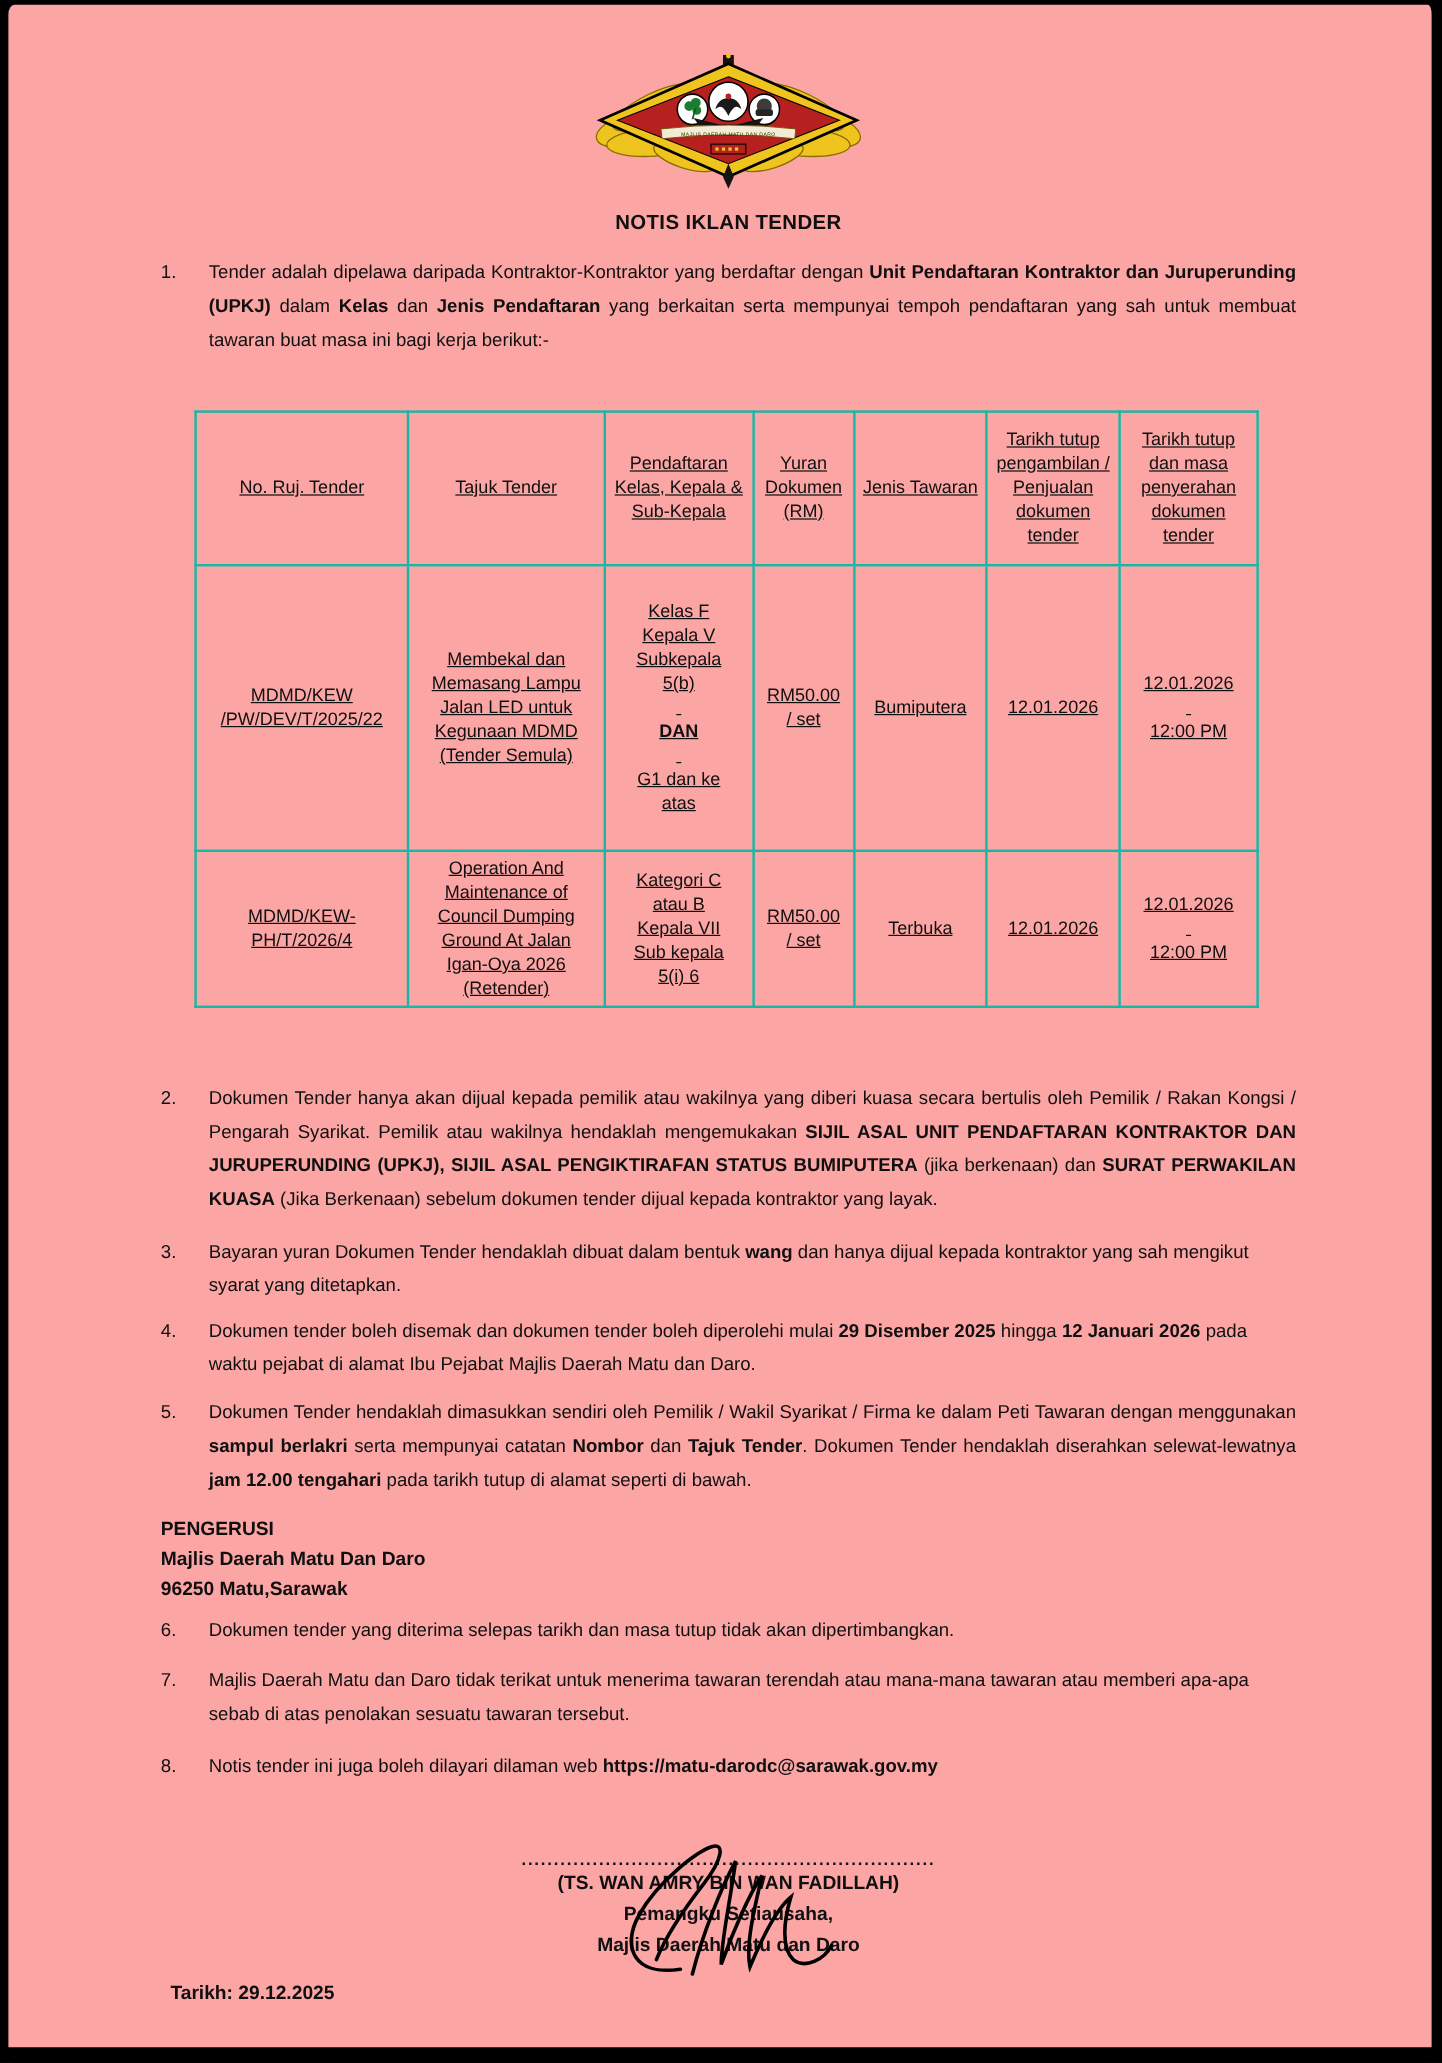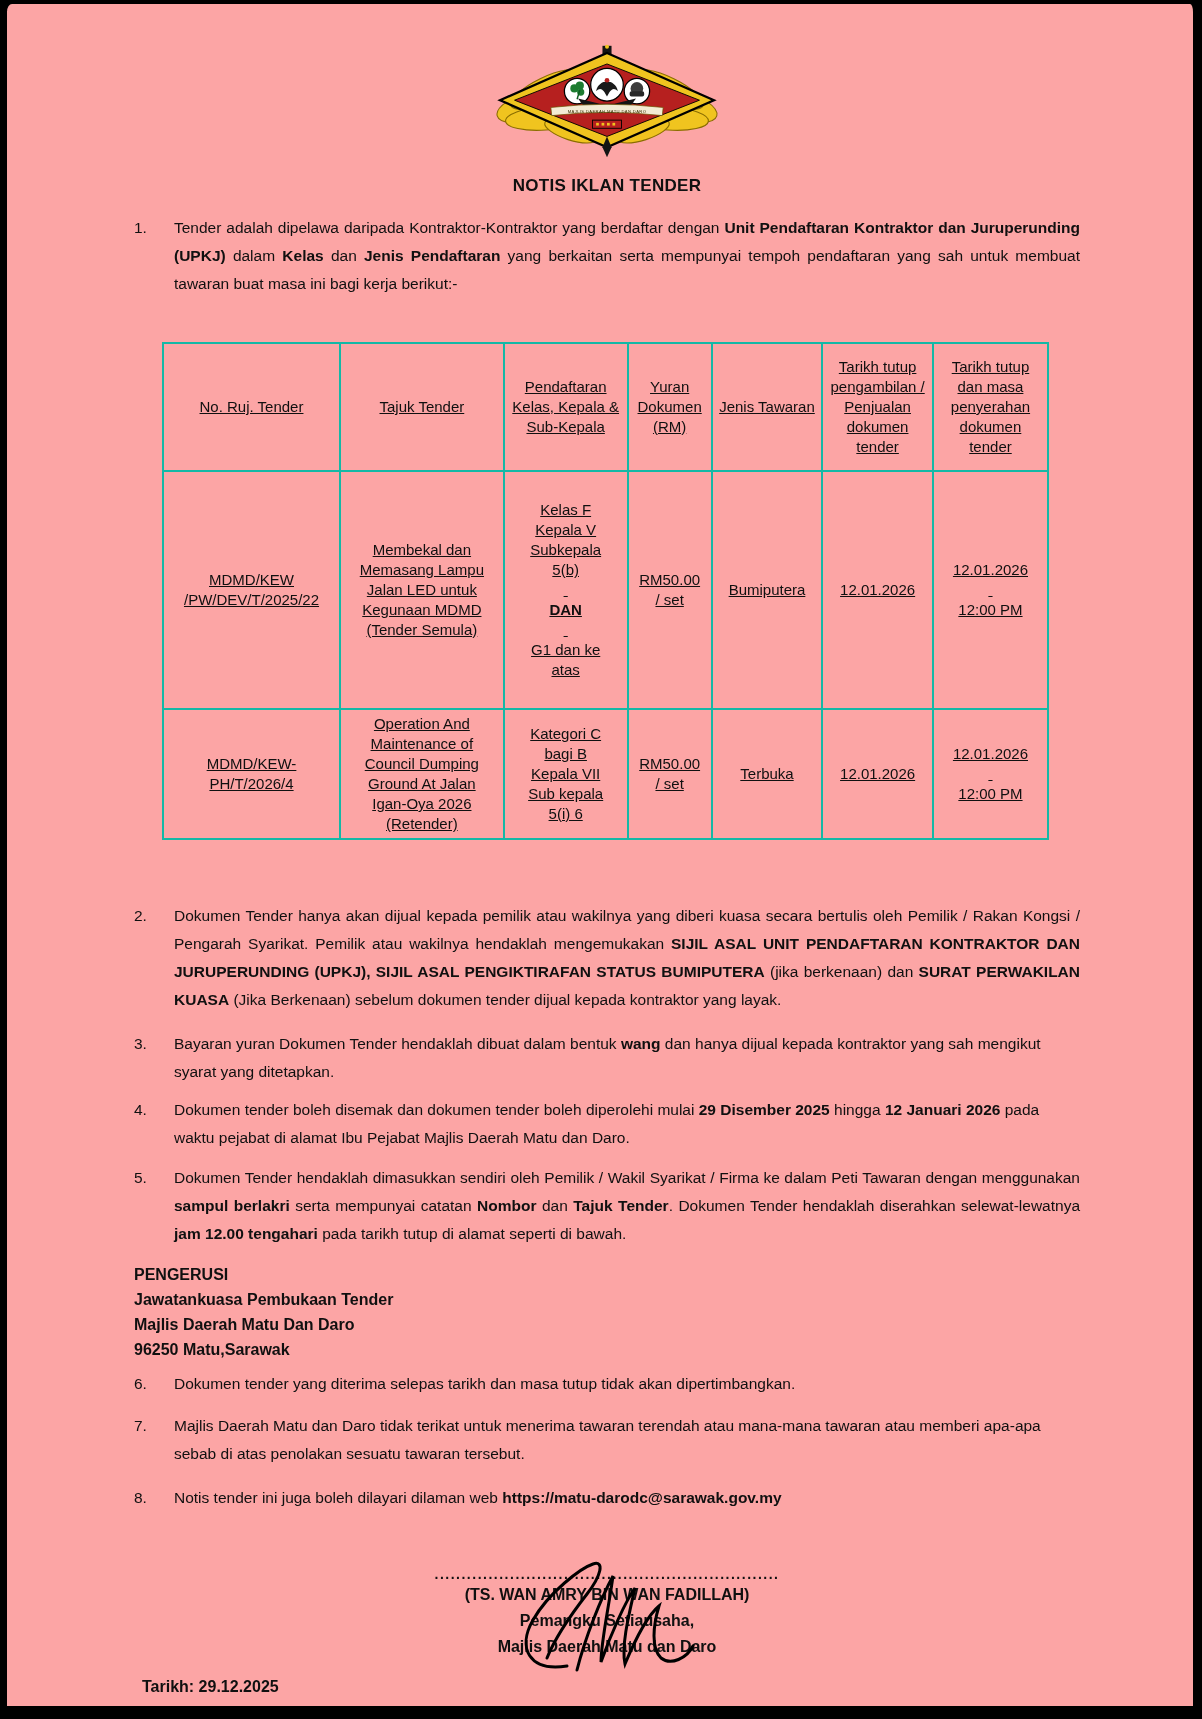--- a/index.html
+++ b/index.html
@@ -169,21 +169,21 @@
             <td>
               <div>Operation And</div>
               <div>Maintenance of</div>
               <div>Council Dumping</div>
               <div>Ground At Jalan</div>
               <div>Igan-Oya 2026</div>
               <div>(Retender)</div>
             </td>
             <td>
               <div>Kategori C</div>
-              <div>bagi B</div>
+              <div>atau B</div>
               <div>Kepala VII</div>
               <div>Sub kepala</div>
               <div>5(i) 6</div>
             </td>
             <td>
               <div>RM50.00</div>
               <div>/ set</div>
             </td>
             <td>
               <div>Terbuka</div>
@@ -215,21 +215,20 @@
       <span class="ptext"><span>Dokumen tender boleh disemak dan dokumen tender boleh diperolehi mulai </span><span class="b">29 Disember 2025</span><span> hingga </span><span class="b">12 Januari 2026</span><span> pada waktu pejabat di alamat Ibu Pejabat Majlis Daerah Matu dan Daro.</span></span>
     </div>
 
     <div class="para just mt-p5">
       <span class="num">5.</span>
       <span class="ptext"><span>Dokumen Tender hendaklah dimasukkan sendiri oleh Pemilik / Wakil Syarikat / Firma ke dalam  Peti Tawaran dengan menggunakan </span><span class="b">sampul berlakri</span><span> serta mempunyai catatan </span><span class="b">Nombor</span><span> dan </span><span class="b">Tajuk Tender</span><span>. Dokumen Tender hendaklah diserahkan selewat-lewatnya </span><span class="b">jam 12.00 tengahari</span><span> pada tarikh tutup di alamat seperti di bawah.</span></span>
     </div>
 
     <div class="address">
       <div>PENGERUSI</div>
-      <div>Jawatankuasa Pembukaan Tender</div>
       <div>Majlis Daerah Matu Dan Daro</div>
       <div>96250 Matu,Sarawak</div>
     </div>
 
     <div class="para mt-p6">
       <span class="num">6.</span>
       <span class="ptext"><span>Dokumen tender yang diterima selepas tarikh dan masa tutup tidak akan dipertimbangkan.</span></span>
     </div>
 
     <div class="para mt-p7">

